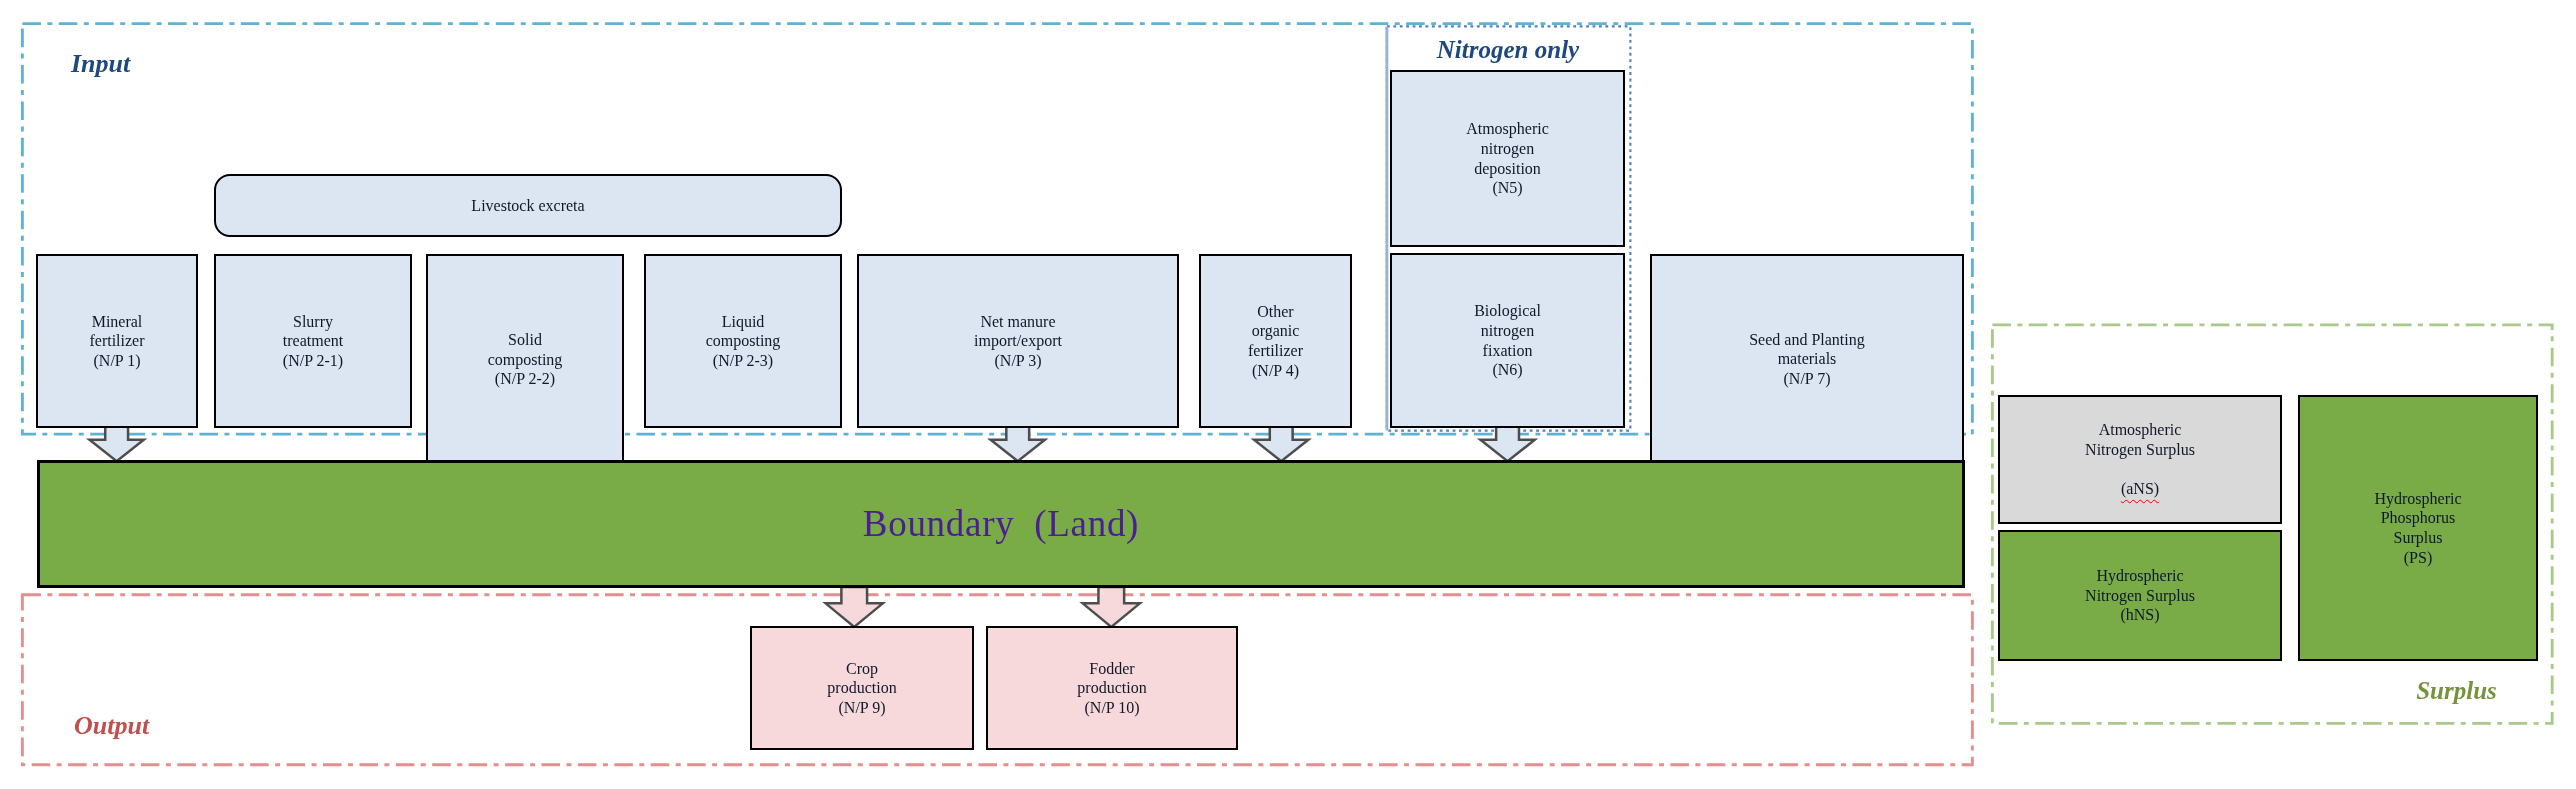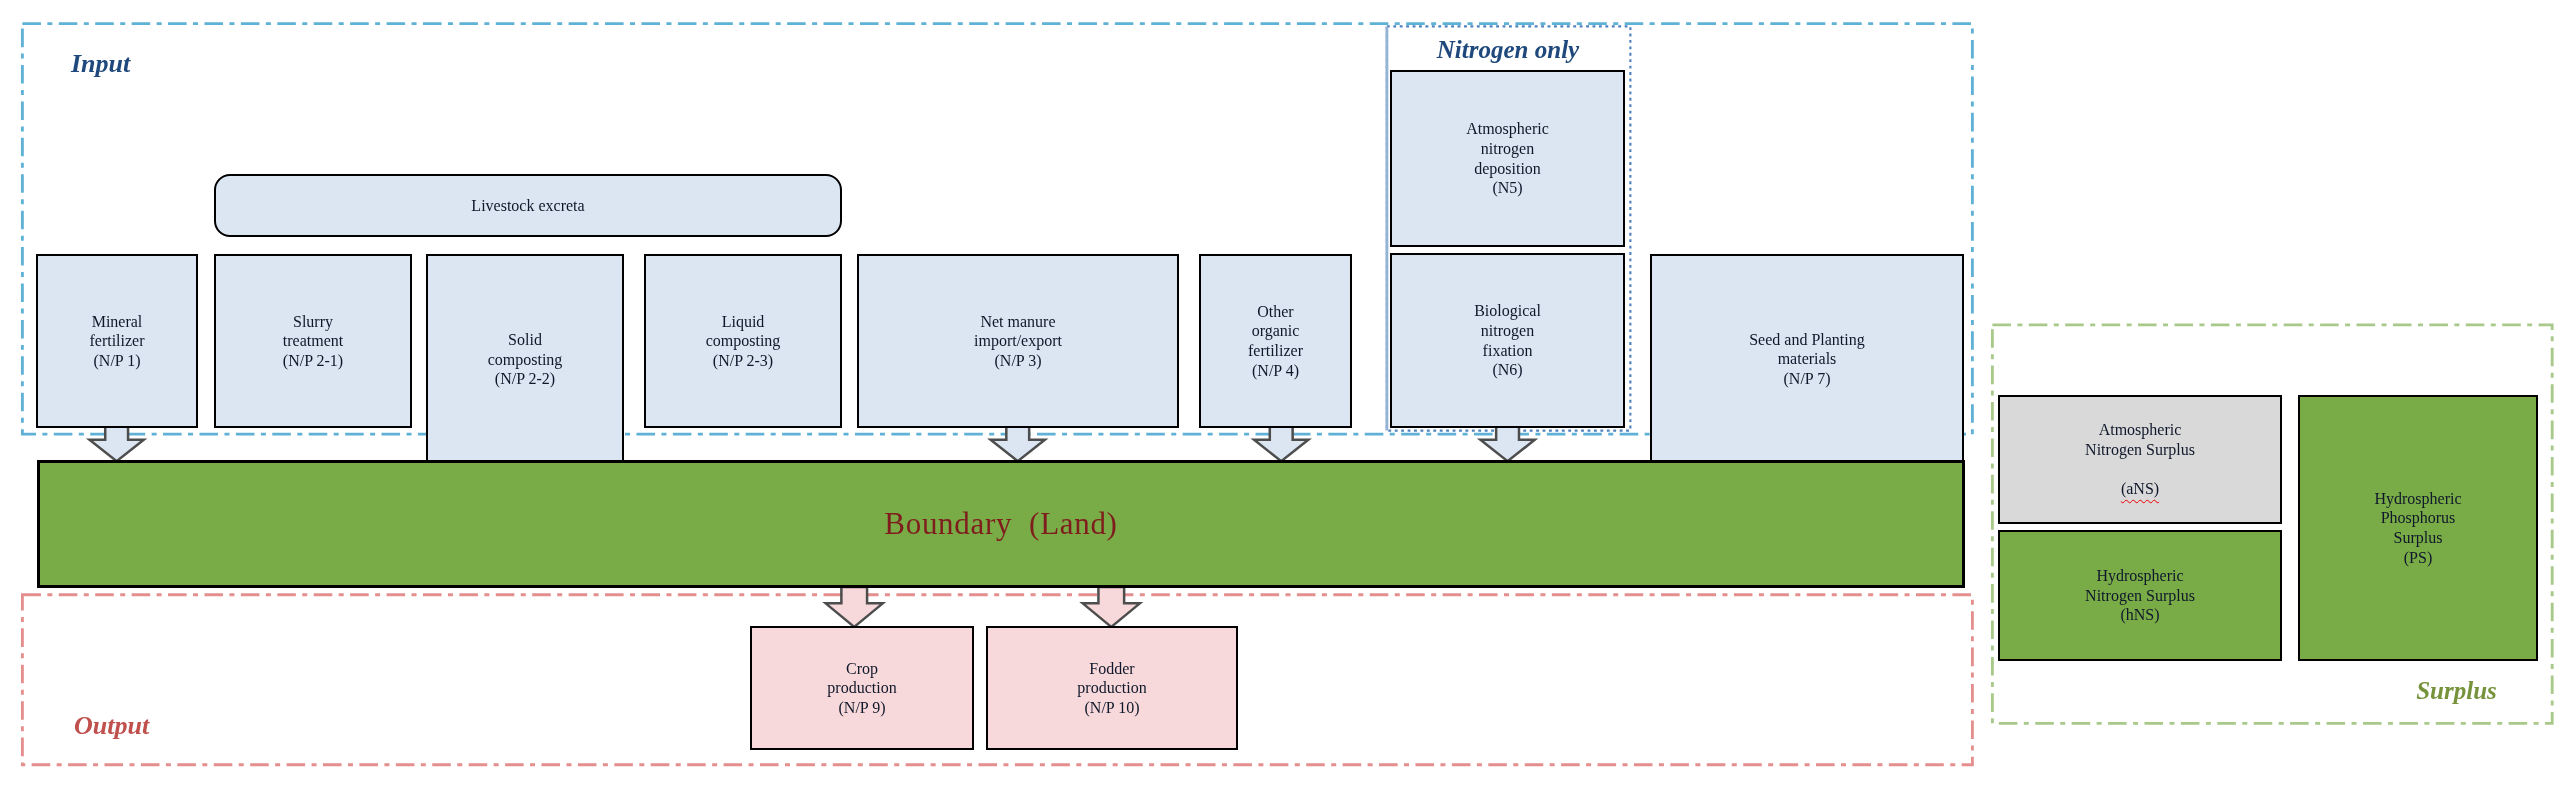--- a/index.html
+++ b/index.html
@@ -25,22 +25,22 @@
     line-height:1.22;
     color:#0f172a;
   }
   .blue{background:#DCE6F2;}
   .pink{background:#F7D9DB;}
   .gray{background:#D9D9D9;}
   .green{background:#79AB47;}
   .bar{
     background:#79AB47;
     border-width:3.6px;
-    color:#7f1d1d;
-    font-size:31px;
+    color:#4c1d95;
+    font-size:37px;
     white-space:pre;
     letter-spacing:0.7px;
   }
   .rlabel{
     position:absolute;
     font-weight:bold;
     font-style:italic;
     font-size:26px;
     color:#1F497D;
     white-space:pre;

